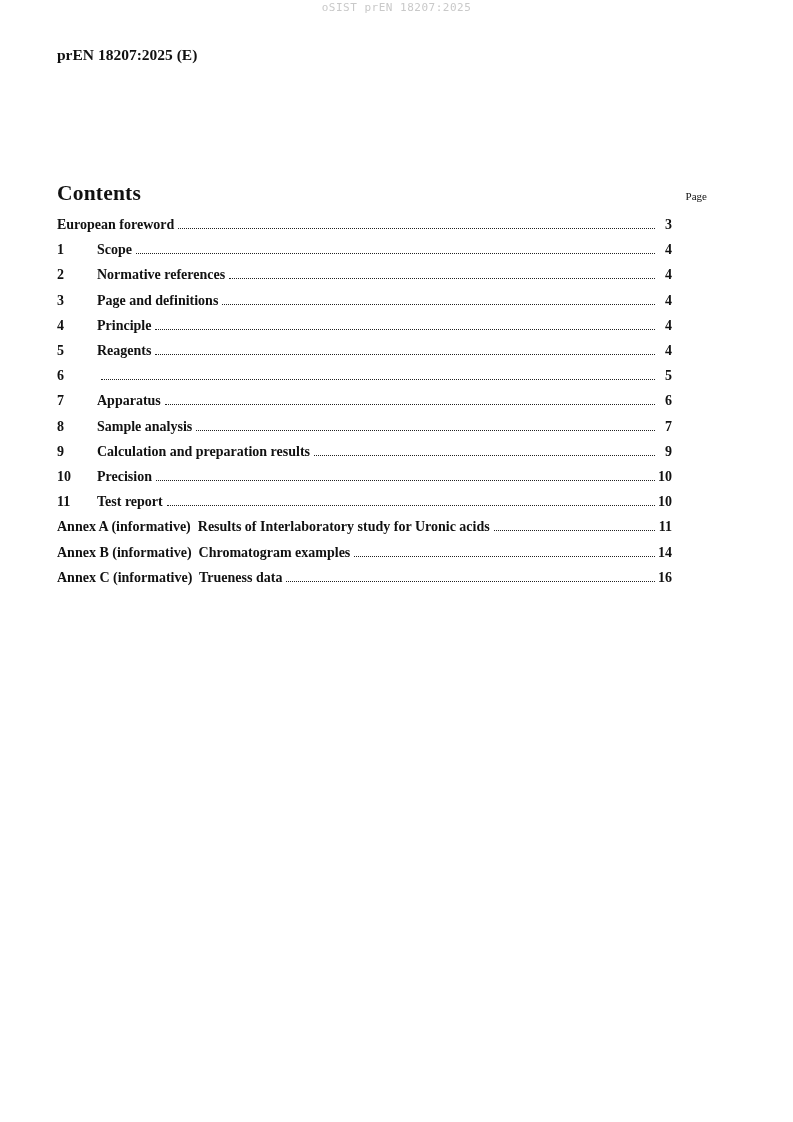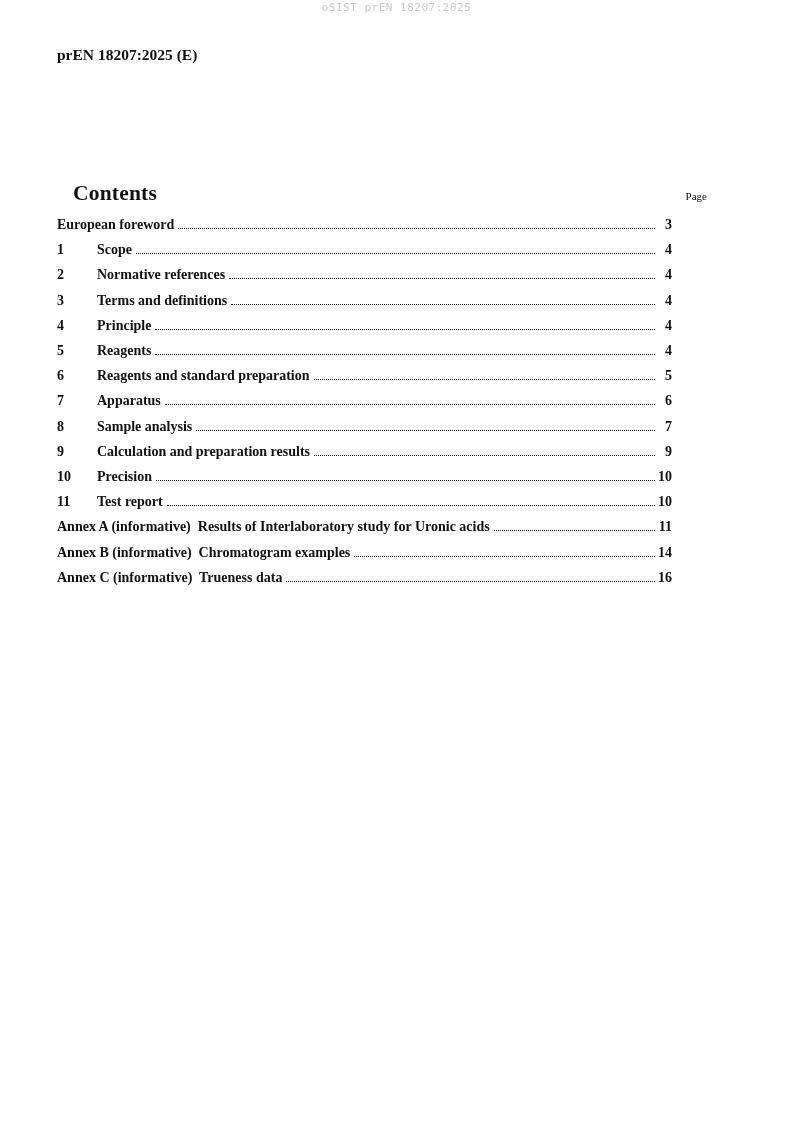--- a/index.html
+++ b/index.html
@@ -32,21 +32,20 @@
     left:57px;top:169px;
     width:650px;
     display:flex;
     align-items:baseline;
     justify-content:space-between;
   }
   .contents-title{
     font-size:21.5px;
     font-weight:bold;
     letter-spacing:0.2px;
-    margin-left:16px;
   }
   .page-col-label{
     font-size:11px;
     margin-top:21px;
   }
   .toc{
     position:absolute;
     left:57px;top:212px;
     width:615px;
   }
@@ -106,39 +105,38 @@
     <span class="toc-page">4</span>
   </div>
       <div class="toc-row">
     <span class="toc-num">2</span>
     <span class="toc-label">Normative references</span>
     <span class="toc-dots"></span>
     <span class="toc-page">4</span>
   </div>
       <div class="toc-row">
     <span class="toc-num">3</span>
-    <span class="toc-label">Terms and definitions</span>
+    <span class="toc-label">Page and definitions</span>
     <span class="toc-dots"></span>
     <span class="toc-page">4</span>
   </div>
       <div class="toc-row">
     <span class="toc-num">4</span>
     <span class="toc-label">Principle</span>
     <span class="toc-dots"></span>
     <span class="toc-page">4</span>
   </div>
       <div class="toc-row">
     <span class="toc-num">5</span>
     <span class="toc-label">Reagents</span>
     <span class="toc-dots"></span>
     <span class="toc-page">4</span>
   </div>
       <div class="toc-row">
     <span class="toc-num">6</span>
-    <span class="toc-label">Reagents and standard preparation</span>
     <span class="toc-dots"></span>
     <span class="toc-page">5</span>
   </div>
       <div class="toc-row">
     <span class="toc-num">7</span>
     <span class="toc-label">Apparatus</span>
     <span class="toc-dots"></span>
     <span class="toc-page">6</span>
   </div>
       <div class="toc-row">

